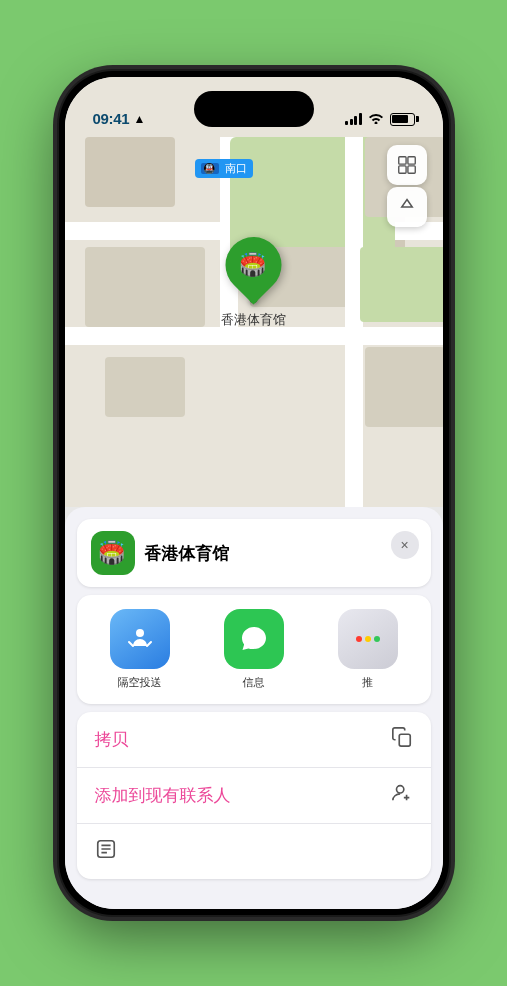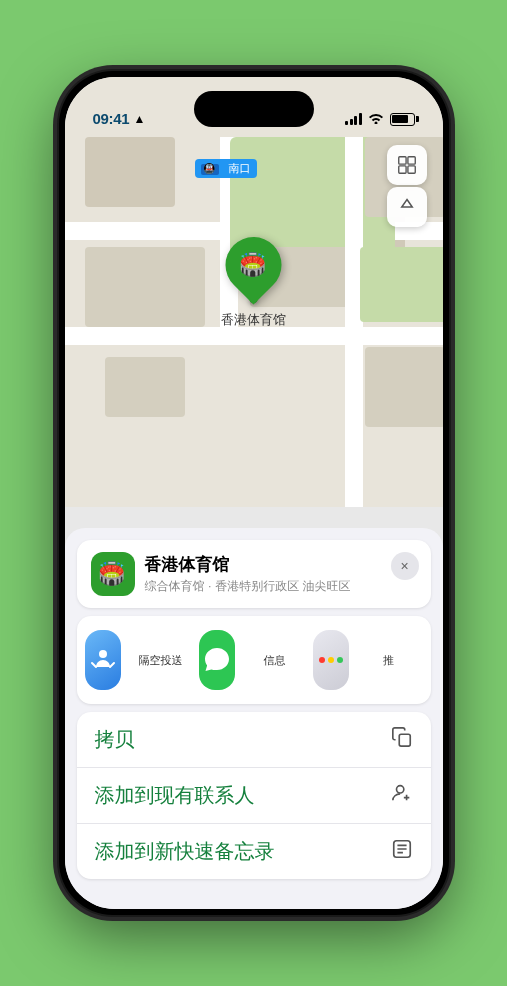--- a/index.html
+++ b/index.html
@@ -222,21 +222,20 @@
       position: absolute;
       top: 82px;
       left: 130px;
       background: #2196F3;
       color: white;
       font-size: 11px;
       padding: 2px 6px;
       border-radius: 4px;
       z-index: 10;
       white-space: nowrap;
-      font-family: Liberation Mono, monospace;
     }
 
     
     .bottom-sheet {
       position: absolute;
       bottom: 0;
       left: 0;
       right: 0;
       background: #f2f2f7;
       border-radius: 20px 20px 0 0;
@@ -309,21 +308,21 @@
       padding: 14px 8px;
       display: flex;
       align-items: center;
       gap: 4px;
       overflow: hidden;
       box-shadow: 0 1px 3px rgba(0,0,0,0.1);
     }
 
     .share-item {
       display: flex;
-      flex-direction: row;
+      flex-direction: column;
       align-items: center;
       gap: 6px;
       flex: 1;
       min-width: 0;
     }
 
     .share-icon-wrap {
       width: 60px;
       height: 60px;
       border-radius: 16px;
@@ -397,22 +396,22 @@
       padding: 14px 18px;
       border-bottom: 0.5px solid #e5e5ea;
       cursor: pointer;
     }
 
     .action-row:last-child {
       border-bottom: none;
     }
 
     .action-label {
-      font-size: 20px;
-      color: #15803d;
+      font-size: 17px;
+      color: #ec4899;
     }
 
     .action-icon {
       font-size: 20px;
       color: #333;
     }
 
     
     .home-indicator {
       position: absolute;
@@ -510,21 +509,20 @@
     </div>
 
     <div class="bottom-sheet">
 
       <div class="venue-card">
         <div class="venue-icon">
           <span>🏟️</span>
         </div>
         <div class="venue-info">
           <div class="venue-name">香港体育馆</div>
-          <div class="venue-sub">综合体育馆 · 香港特别行政区 油尖旺区</div>
         </div>
         <div class="close-btn">×</div>
       </div>
 
       <div class="share-row">
 
         <div class="share-item">
           <div class="share-icon-wrap airdrop">
             <svg width="30" height="30" viewBox="0 0 30 30" fill="white">
               <circle cx="15" cy="9" r="4"></circle>
@@ -576,21 +574,20 @@
           <span class="action-icon">
             <svg width="22" height="22" viewBox="0 0 24 24" fill="none" stroke="#555" stroke-width="1.8">
               <circle cx="10" cy="8" r="4"></circle>
               <path d="M2 20c0-4 3.582-7 8-7"></path>
               <path d="M17 14v6m-3-3h6"></path>
             </svg>
           </span>
         </div>
 
         <div class="action-row">
-          <span class="action-label">添加到新快速备忘录</span>
           <span class="action-icon">
             <svg width="22" height="22" viewBox="0 0 24 24" fill="none" stroke="#555" stroke-width="1.8">
               <rect x="3" y="3" width="18" height="18" rx="3"></rect>
               <path d="M7 8h10M7 12h10M7 16h6"></path>
             </svg>
           </span>
         </div>
 
 
       </div>

